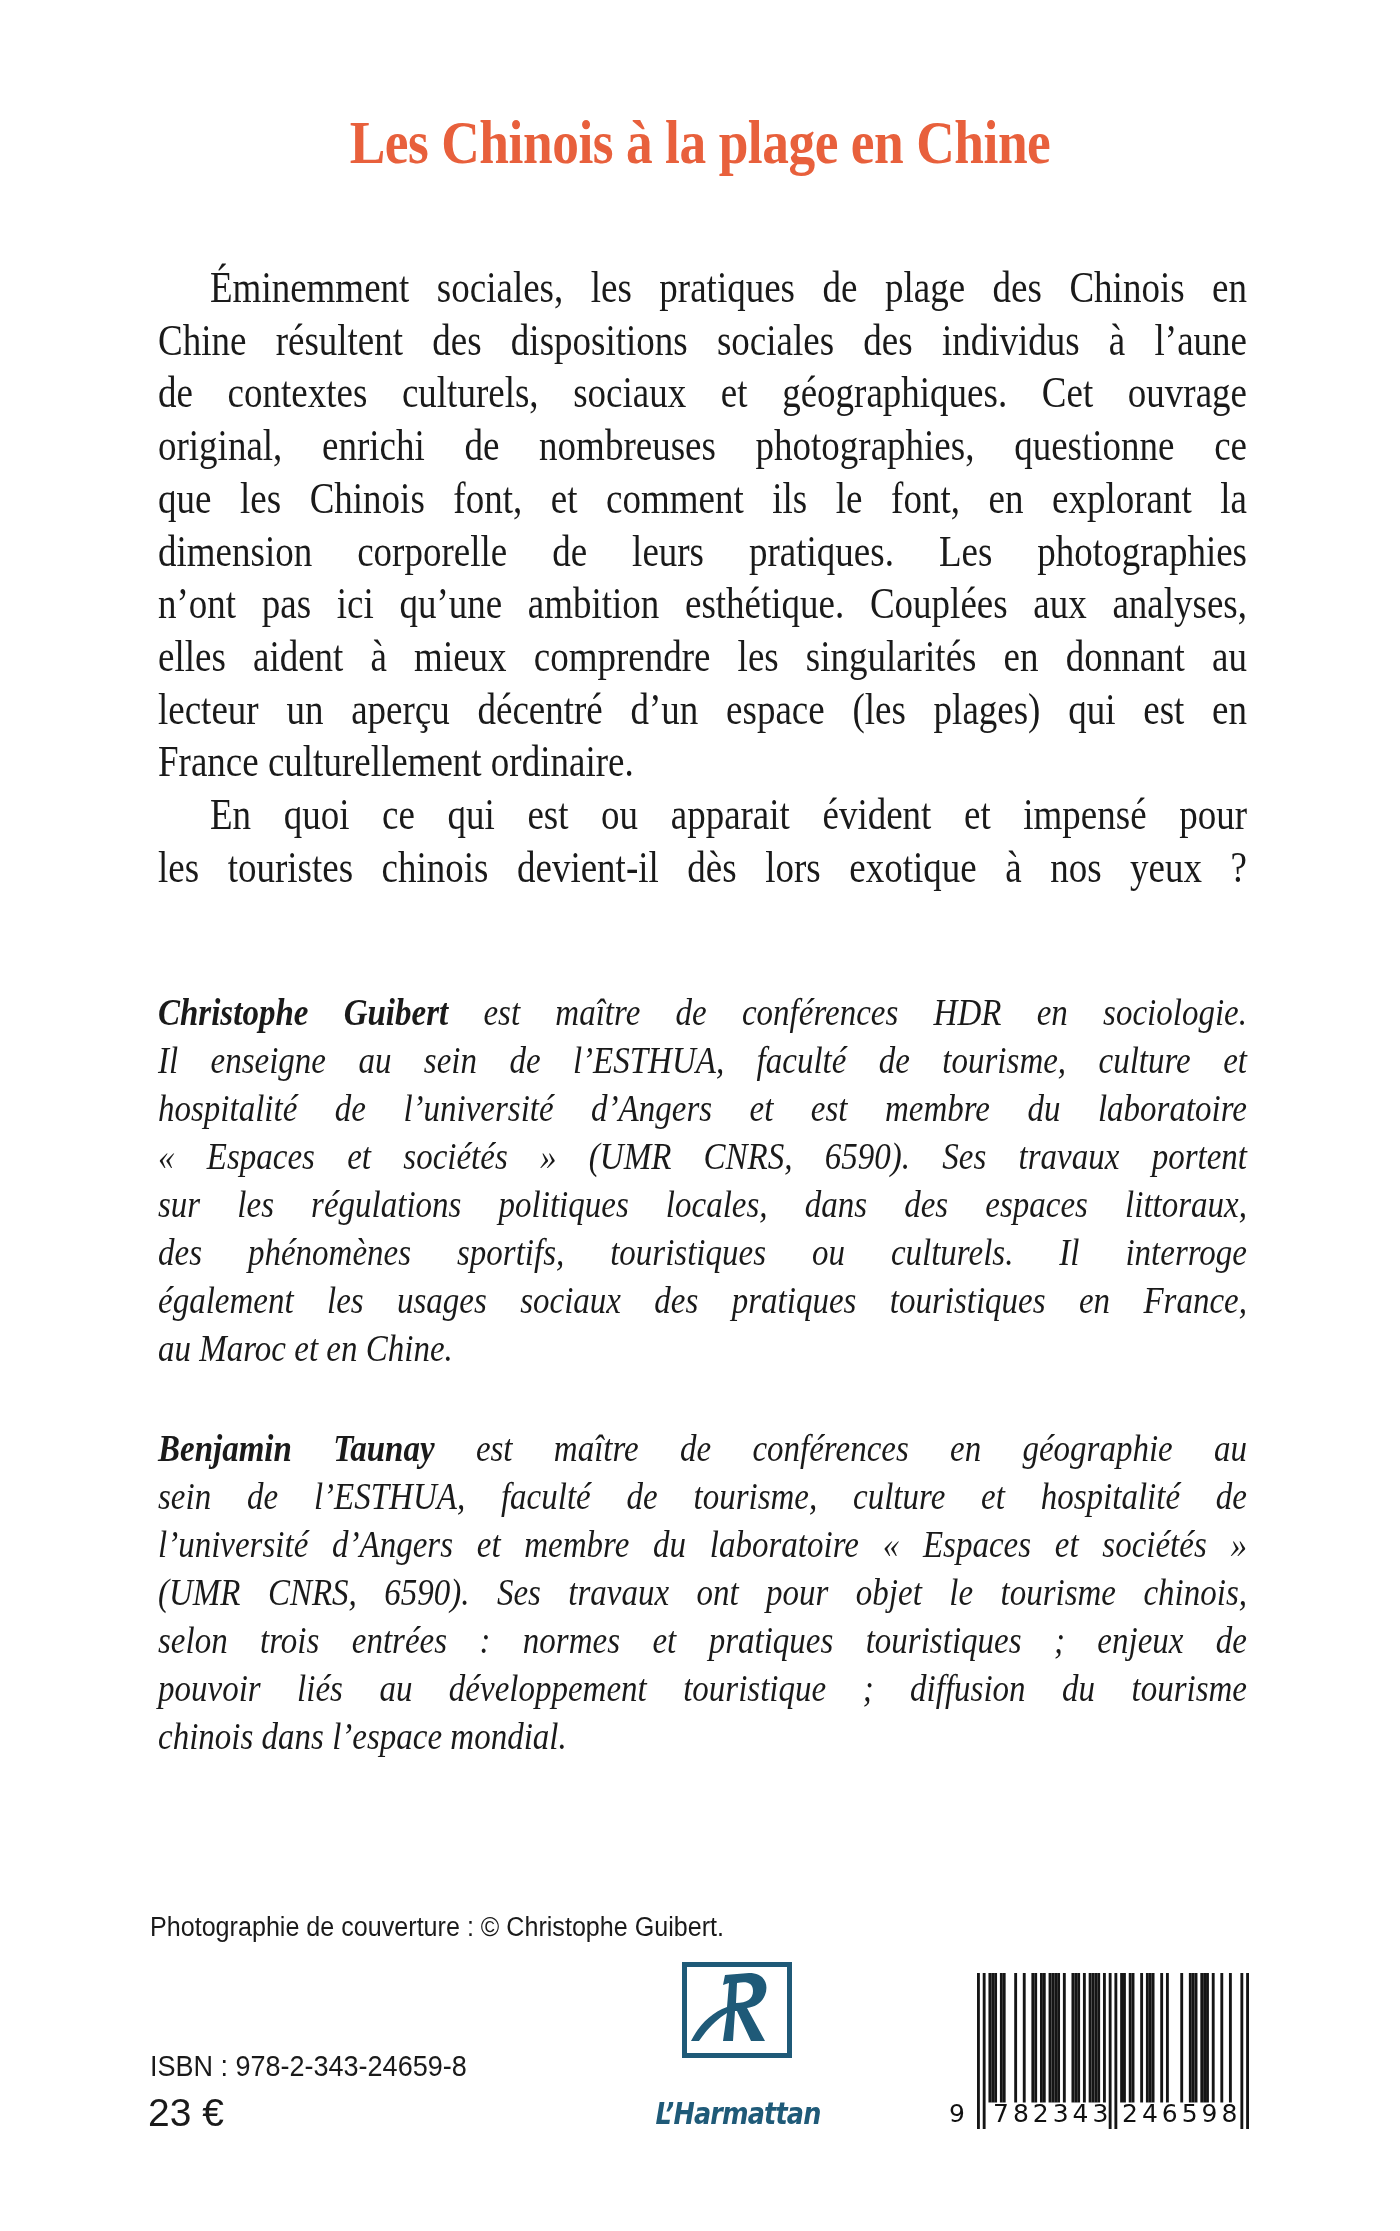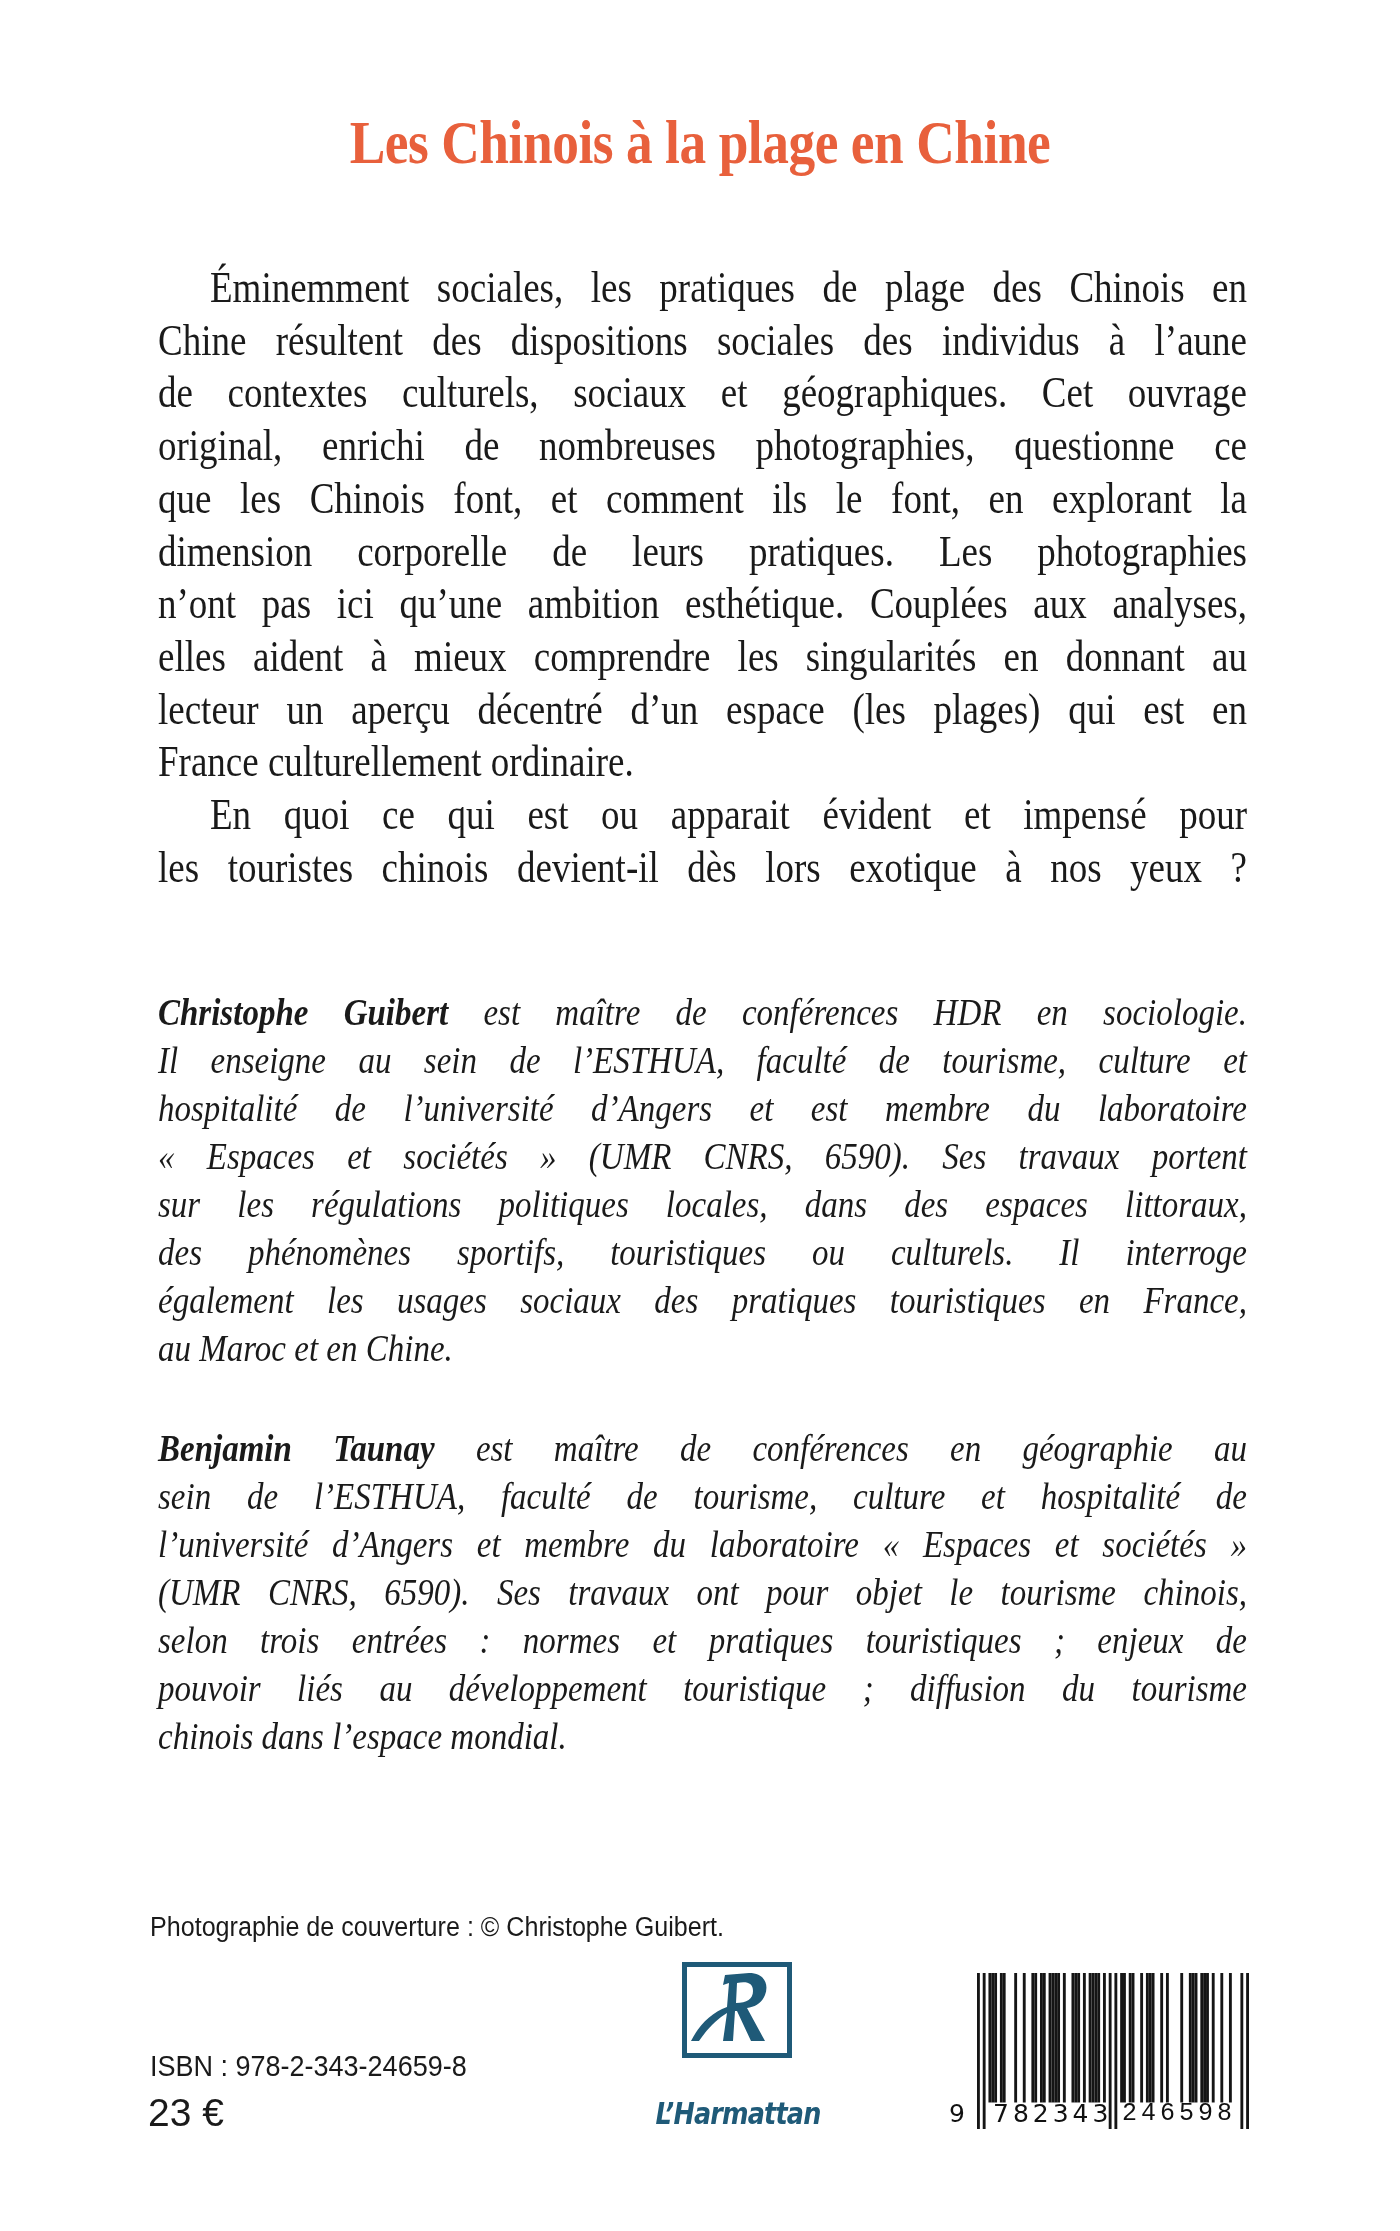--- a/index.html
+++ b/index.html
@@ -178,14 +178,14 @@
       <rect x="82" y="0" width="1" height="83" fill="#151515"></rect>
       <rect x="85" y="0" width="1" height="83" fill="#151515"></rect>
       <rect x="88" y="0" width="1" height="83" fill="#151515"></rect>
       <rect x="92" y="0" width="1" height="100" fill="#151515"></rect>
       <rect x="94" y="0" width="1" height="100" fill="#151515"></rect>
     </svg>
 </div>
 <div class="barcode-digits">
   <span style="left:-28px; letter-spacing:0;">9</span>
   <span style="left:16px; letter-spacing:4px;">782343</span>
-  <span style="left:145px; letter-spacing:4px;font-family:Liberation Mono, monospace;">246598</span>
+  <span style="left:145px; letter-spacing:4px;">246598</span>
 </div>
 
 </body></html>

